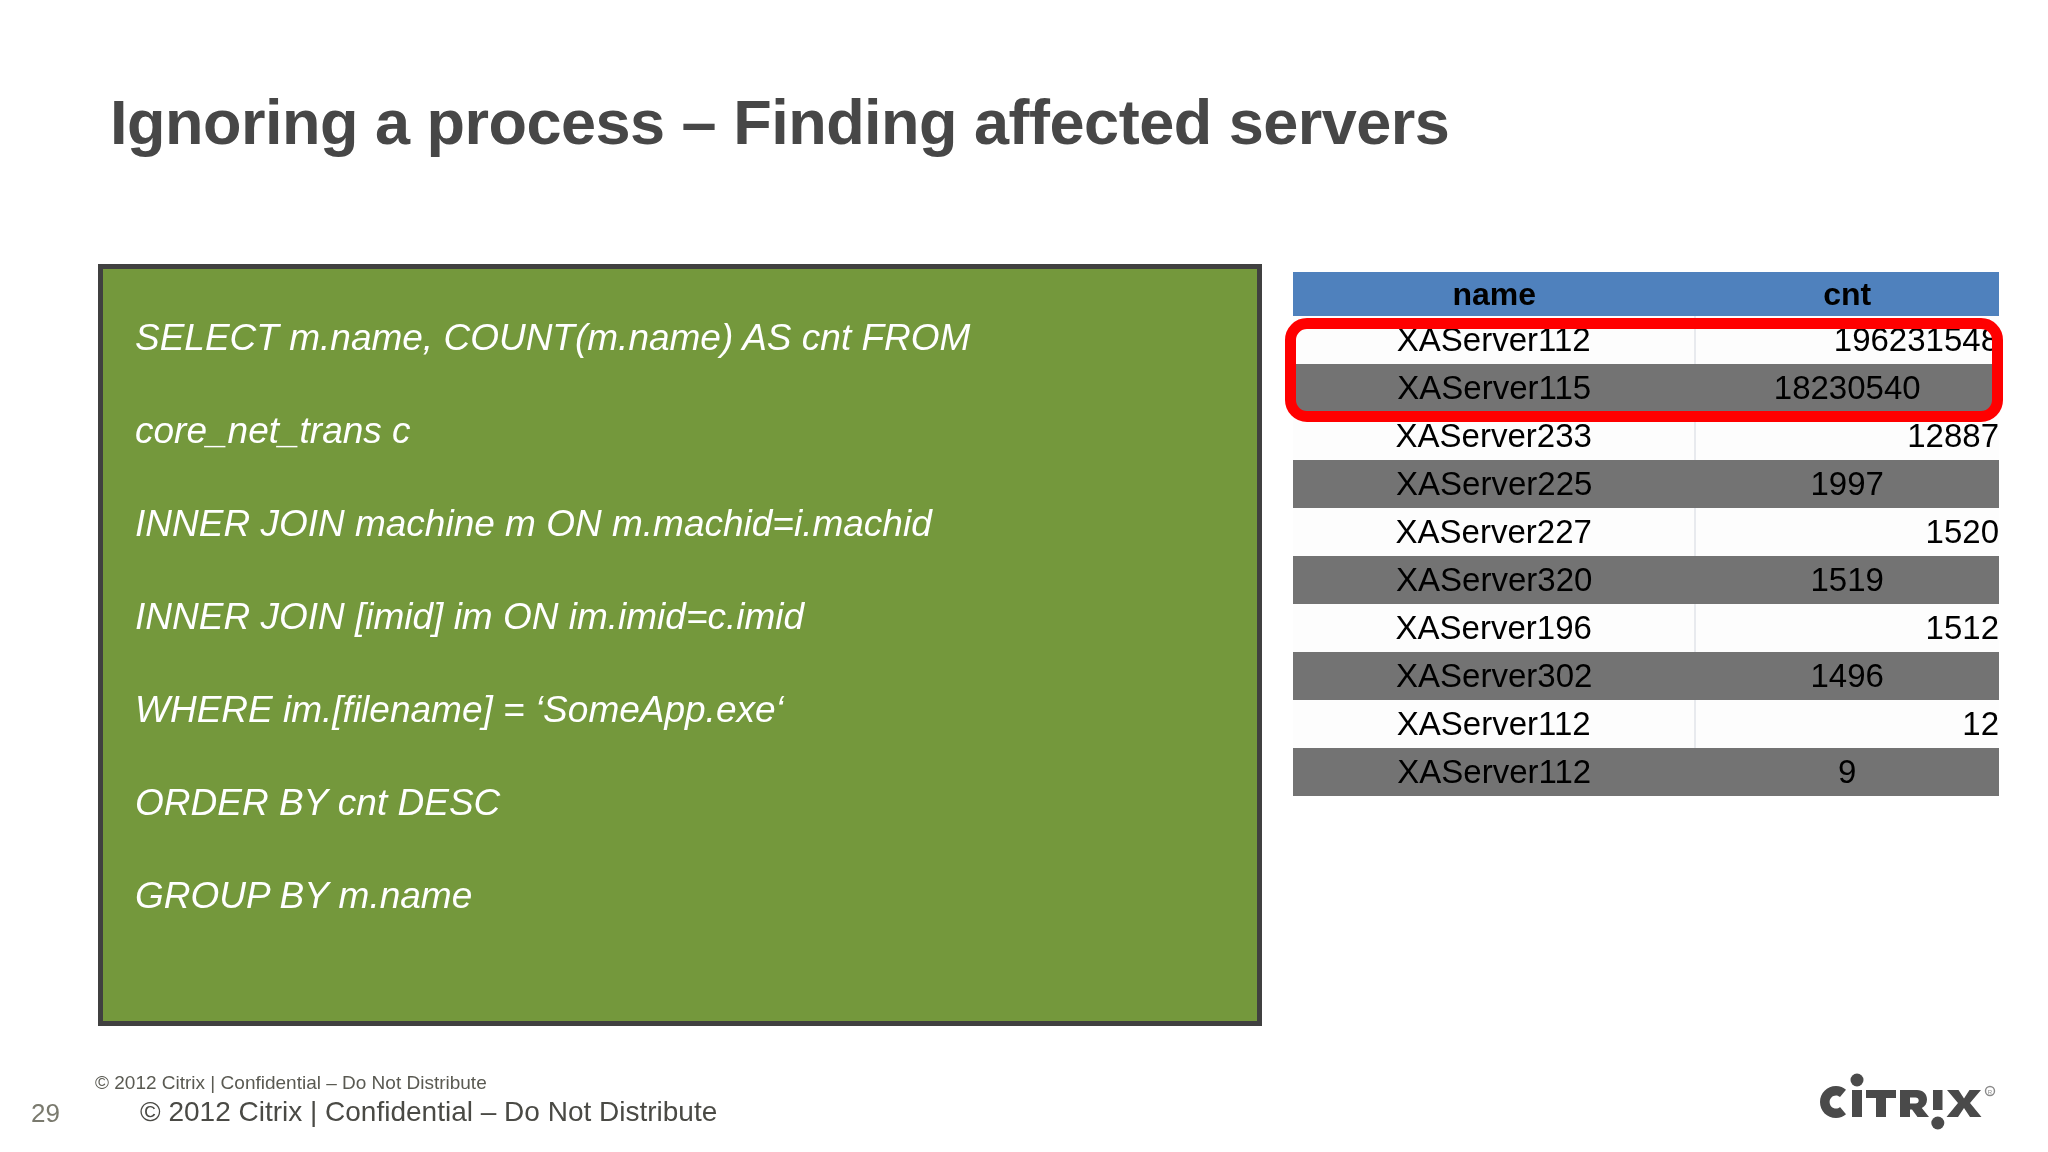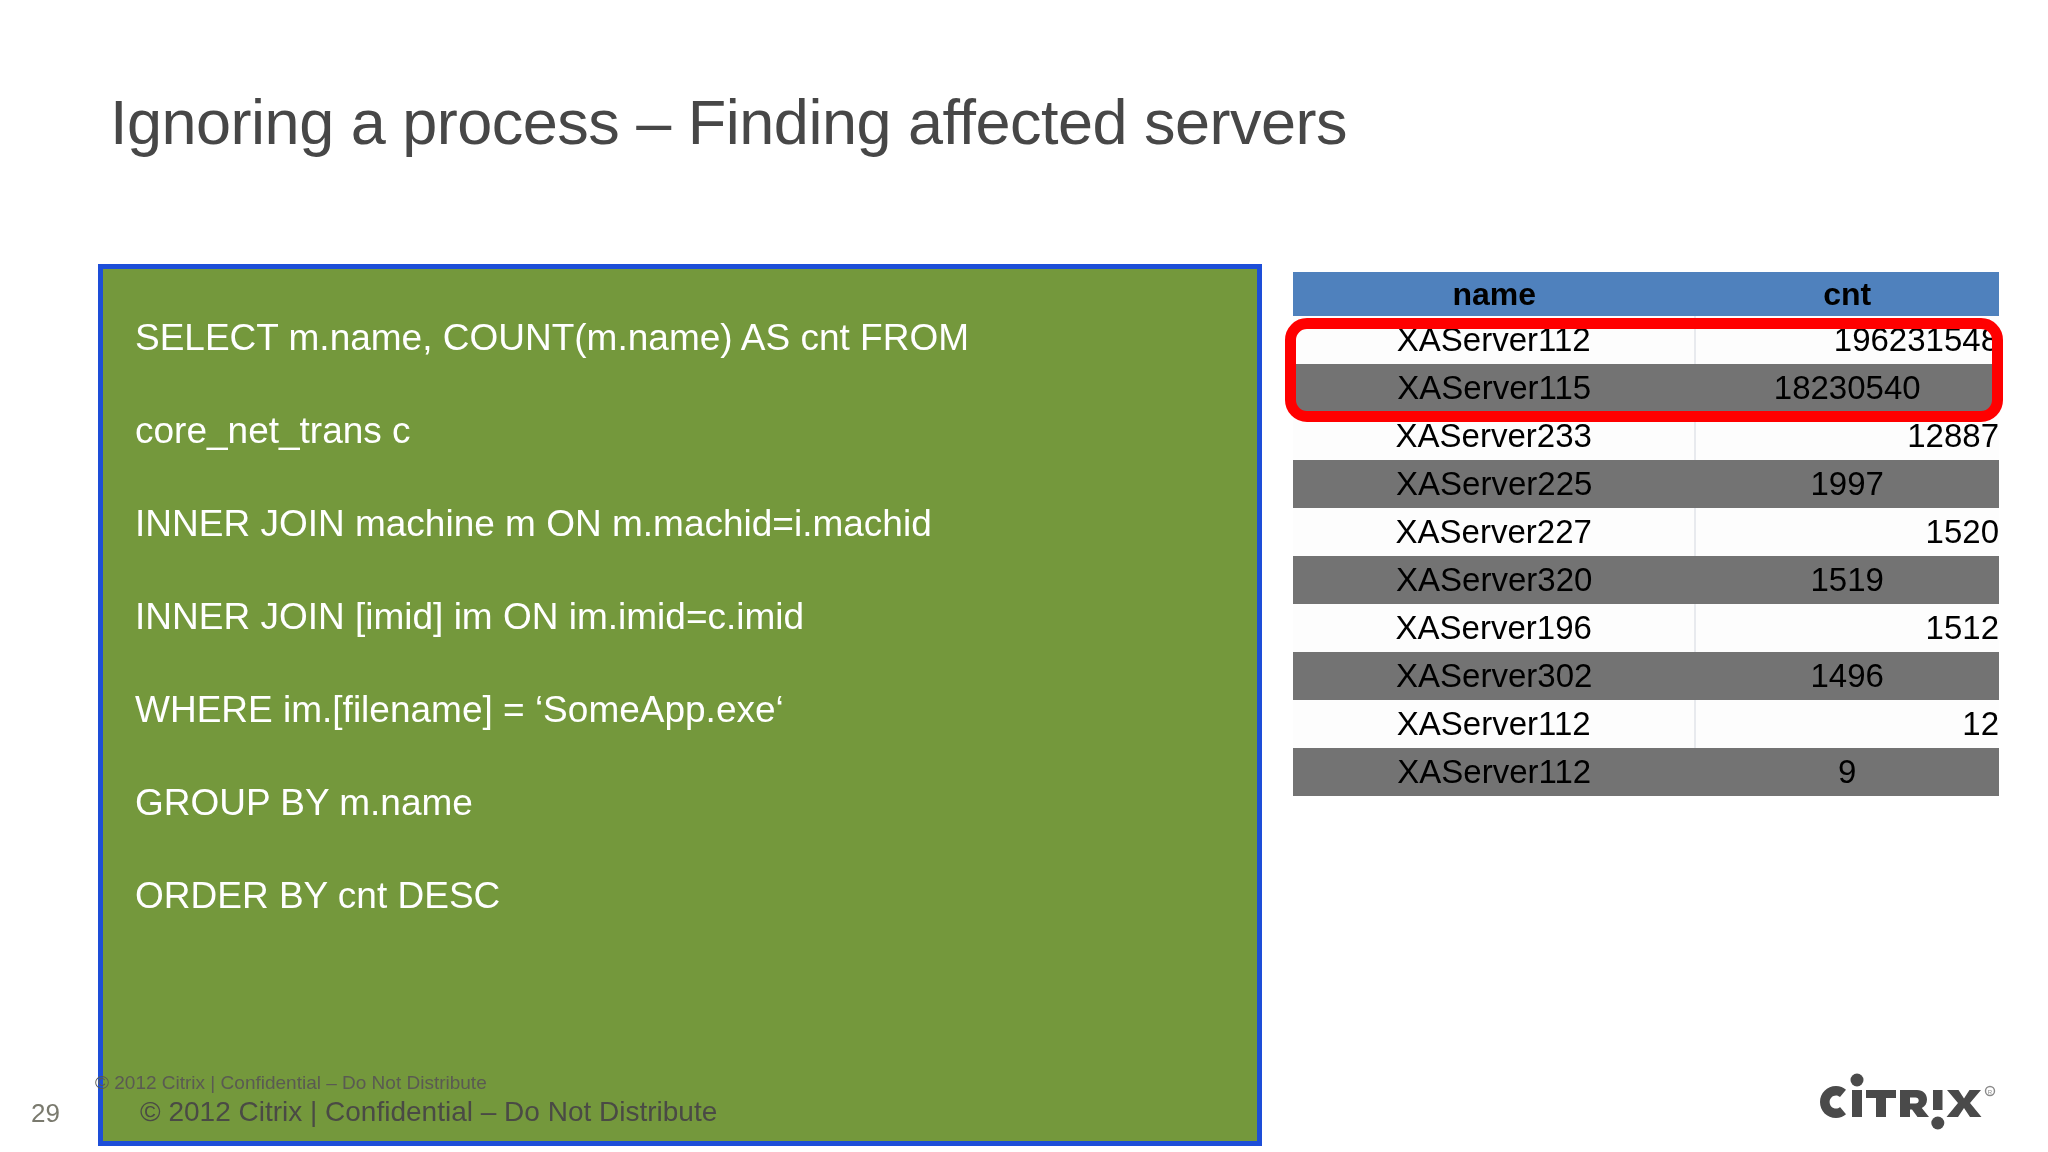--- a/index.html
+++ b/index.html
@@ -14,36 +14,37 @@
     overflow: hidden;
     font-family: "Liberation Sans", sans-serif;
   }
 
   
   #slide-title {
     position: absolute;
     left: 110px;
     top: 86px;
     font-size: 63px;
-    font-weight: normal;
+    font-weight: bold;
     color: #474747;
     letter-spacing: -0.5px;
     white-space: nowrap;
   }
 
   
   #sql-box {
     position: absolute;
     left: 98px;
     top: 264px;
     width: 1164px;
-    height: 882px;
+    height: 762px;
     background: #74983C;
-    border: 5px solid #1d4ed8;
+    border: 5px solid #404040;
     box-sizing: border-box;
+    font-style: italic;
   }
   #sql-lines {
     position: absolute;
     left: 32px;
     top: 22px;
     right: 12px;
   }
   .sql-line {
     color: #FFFFFF;
     font-size: 37px;
@@ -136,22 +137,22 @@
 
 <div id="slide-title">Ignoring a process – Finding affected servers</div>
 
 <div id="sql-box">
   <div id="sql-lines">
       <div class="sql-line">SELECT m.name, COUNT(m.name) AS cnt FROM</div>
       <div class="sql-line">core_net_trans c</div>
       <div class="sql-line">INNER JOIN machine m ON m.machid=i.machid</div>
       <div class="sql-line">INNER JOIN [imid] im ON im.imid=c.imid</div>
       <div class="sql-line">WHERE im.[filename] = ‘SomeApp.exe‘</div>
+      <div class="sql-line">ORDER BY cnt DESC</div>
       <div class="sql-line">GROUP BY m.name</div>
-      <div class="sql-line">ORDER BY cnt DESC</div>
     </div>
 </div>
 
 <table id="results-table">
   <colgroup>
     <col class="col-name">
     <col class="col-cnt">
   </colgroup>
   <thead>
     <tr>

